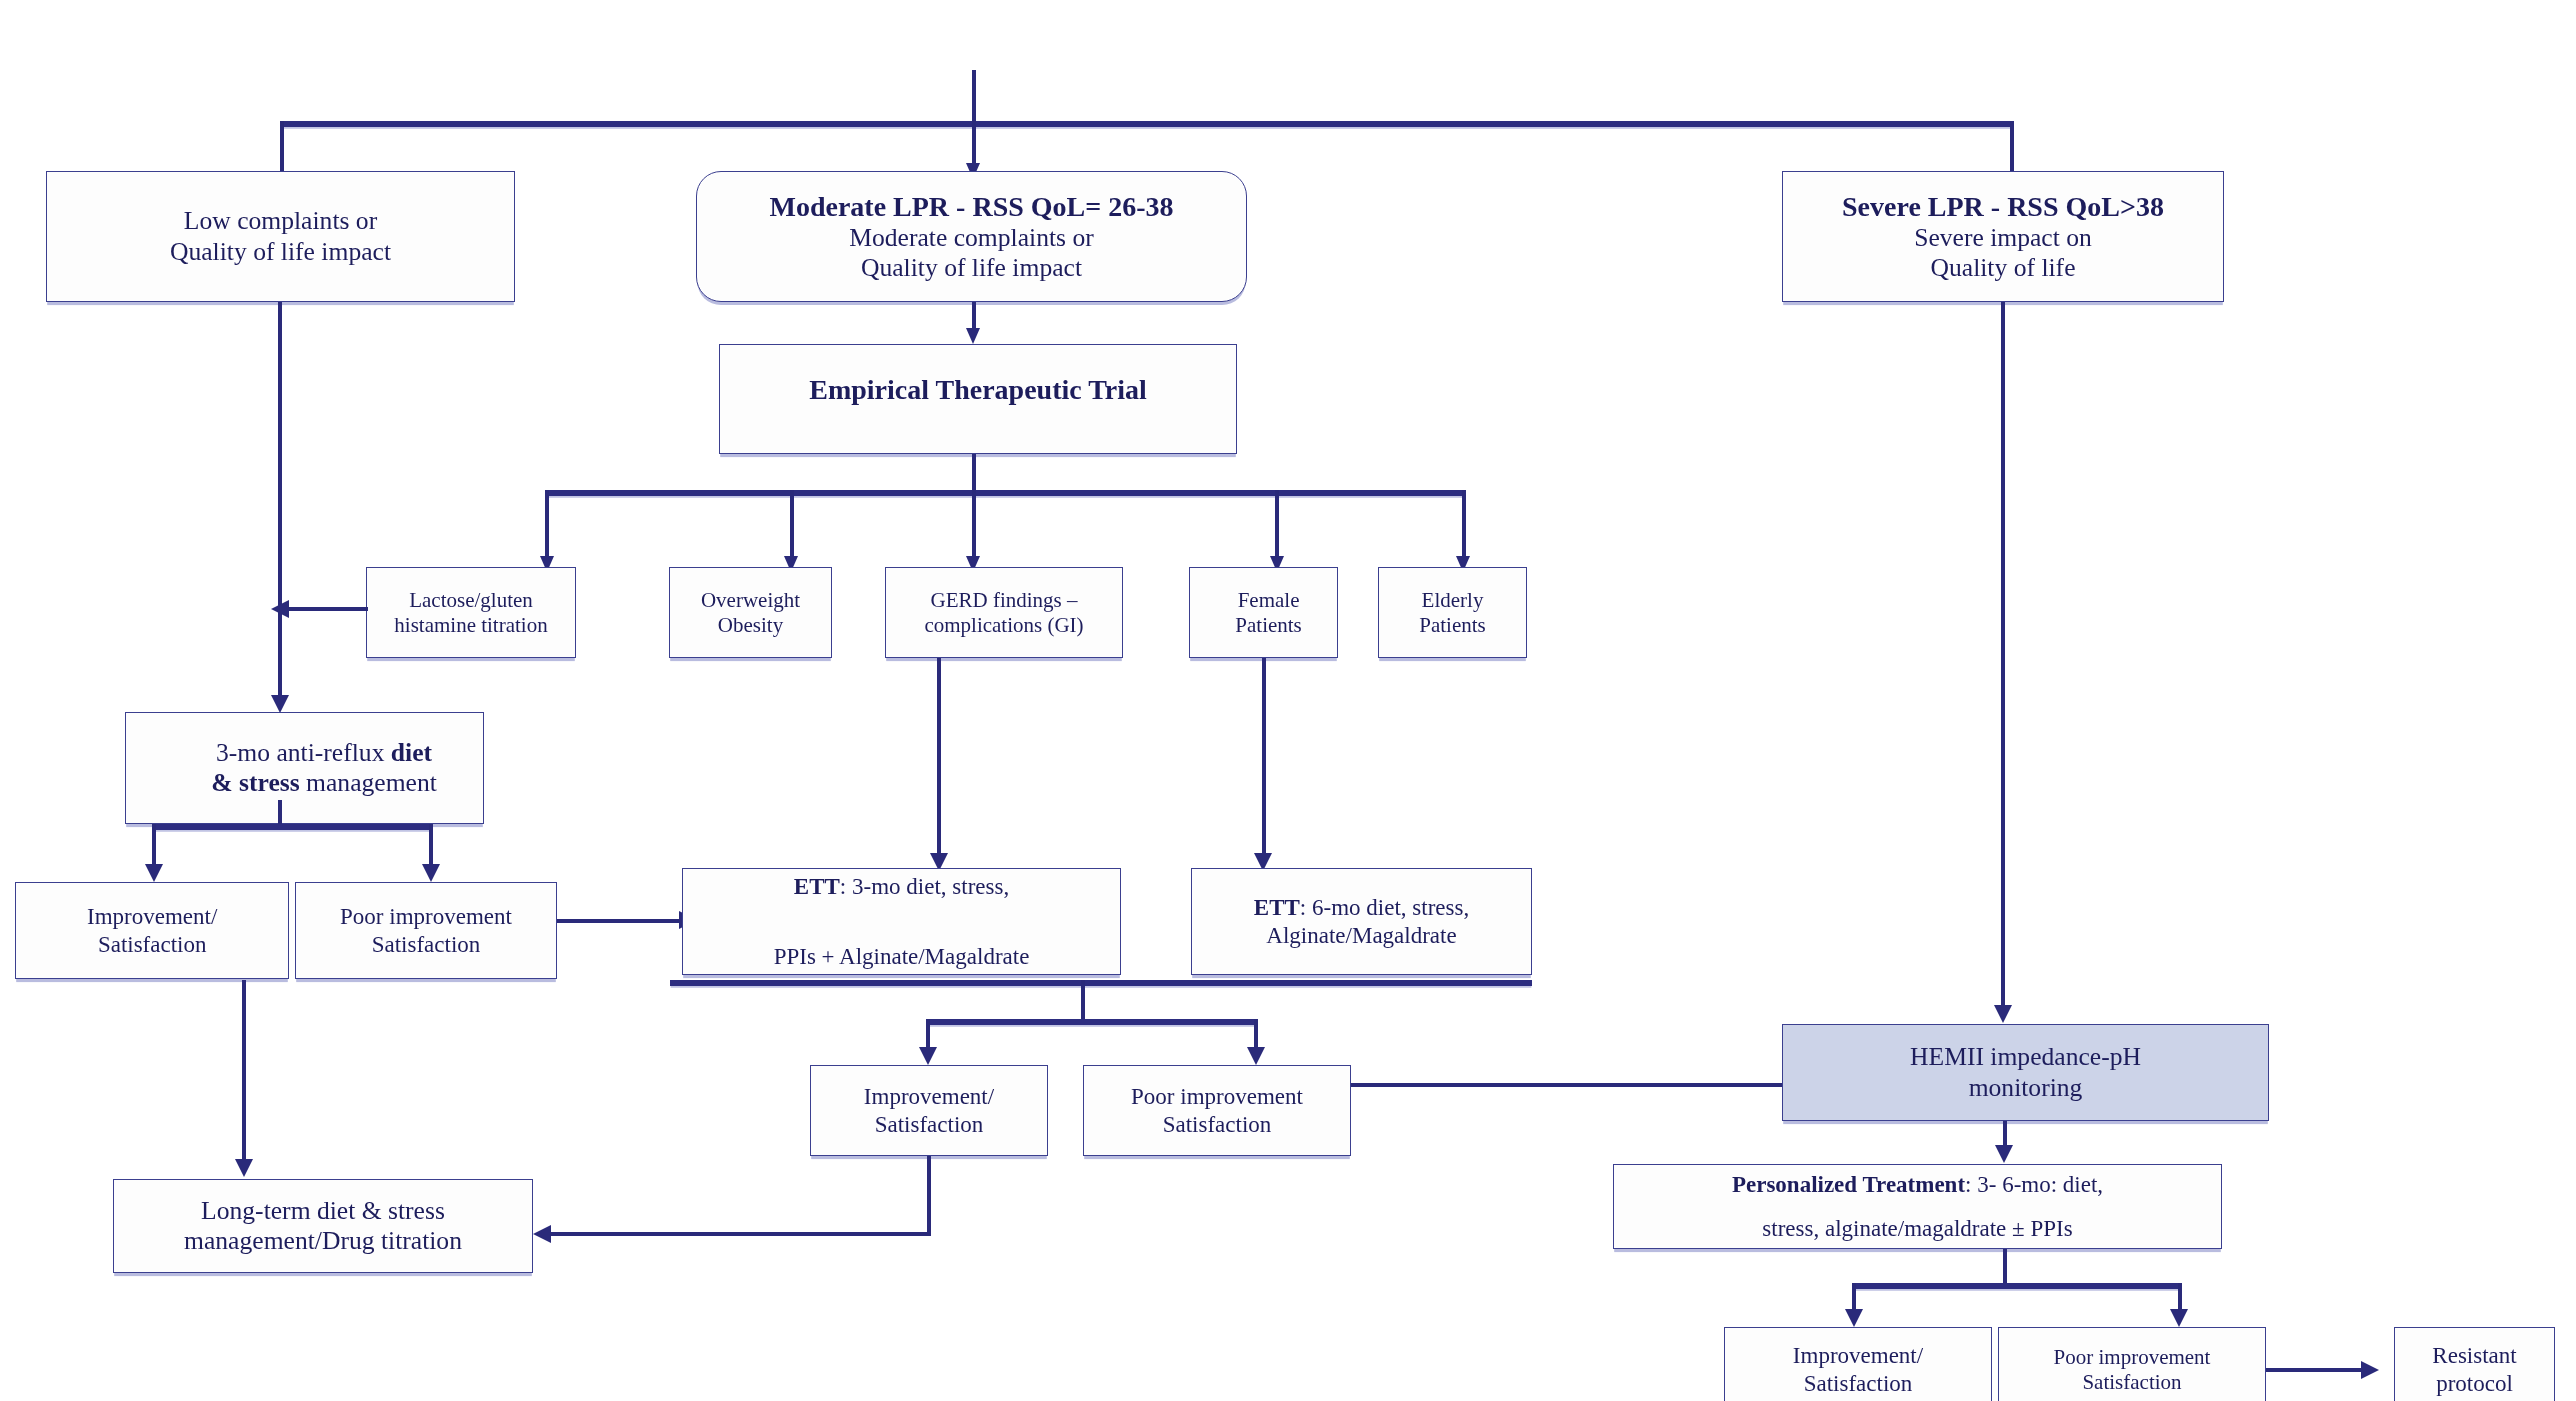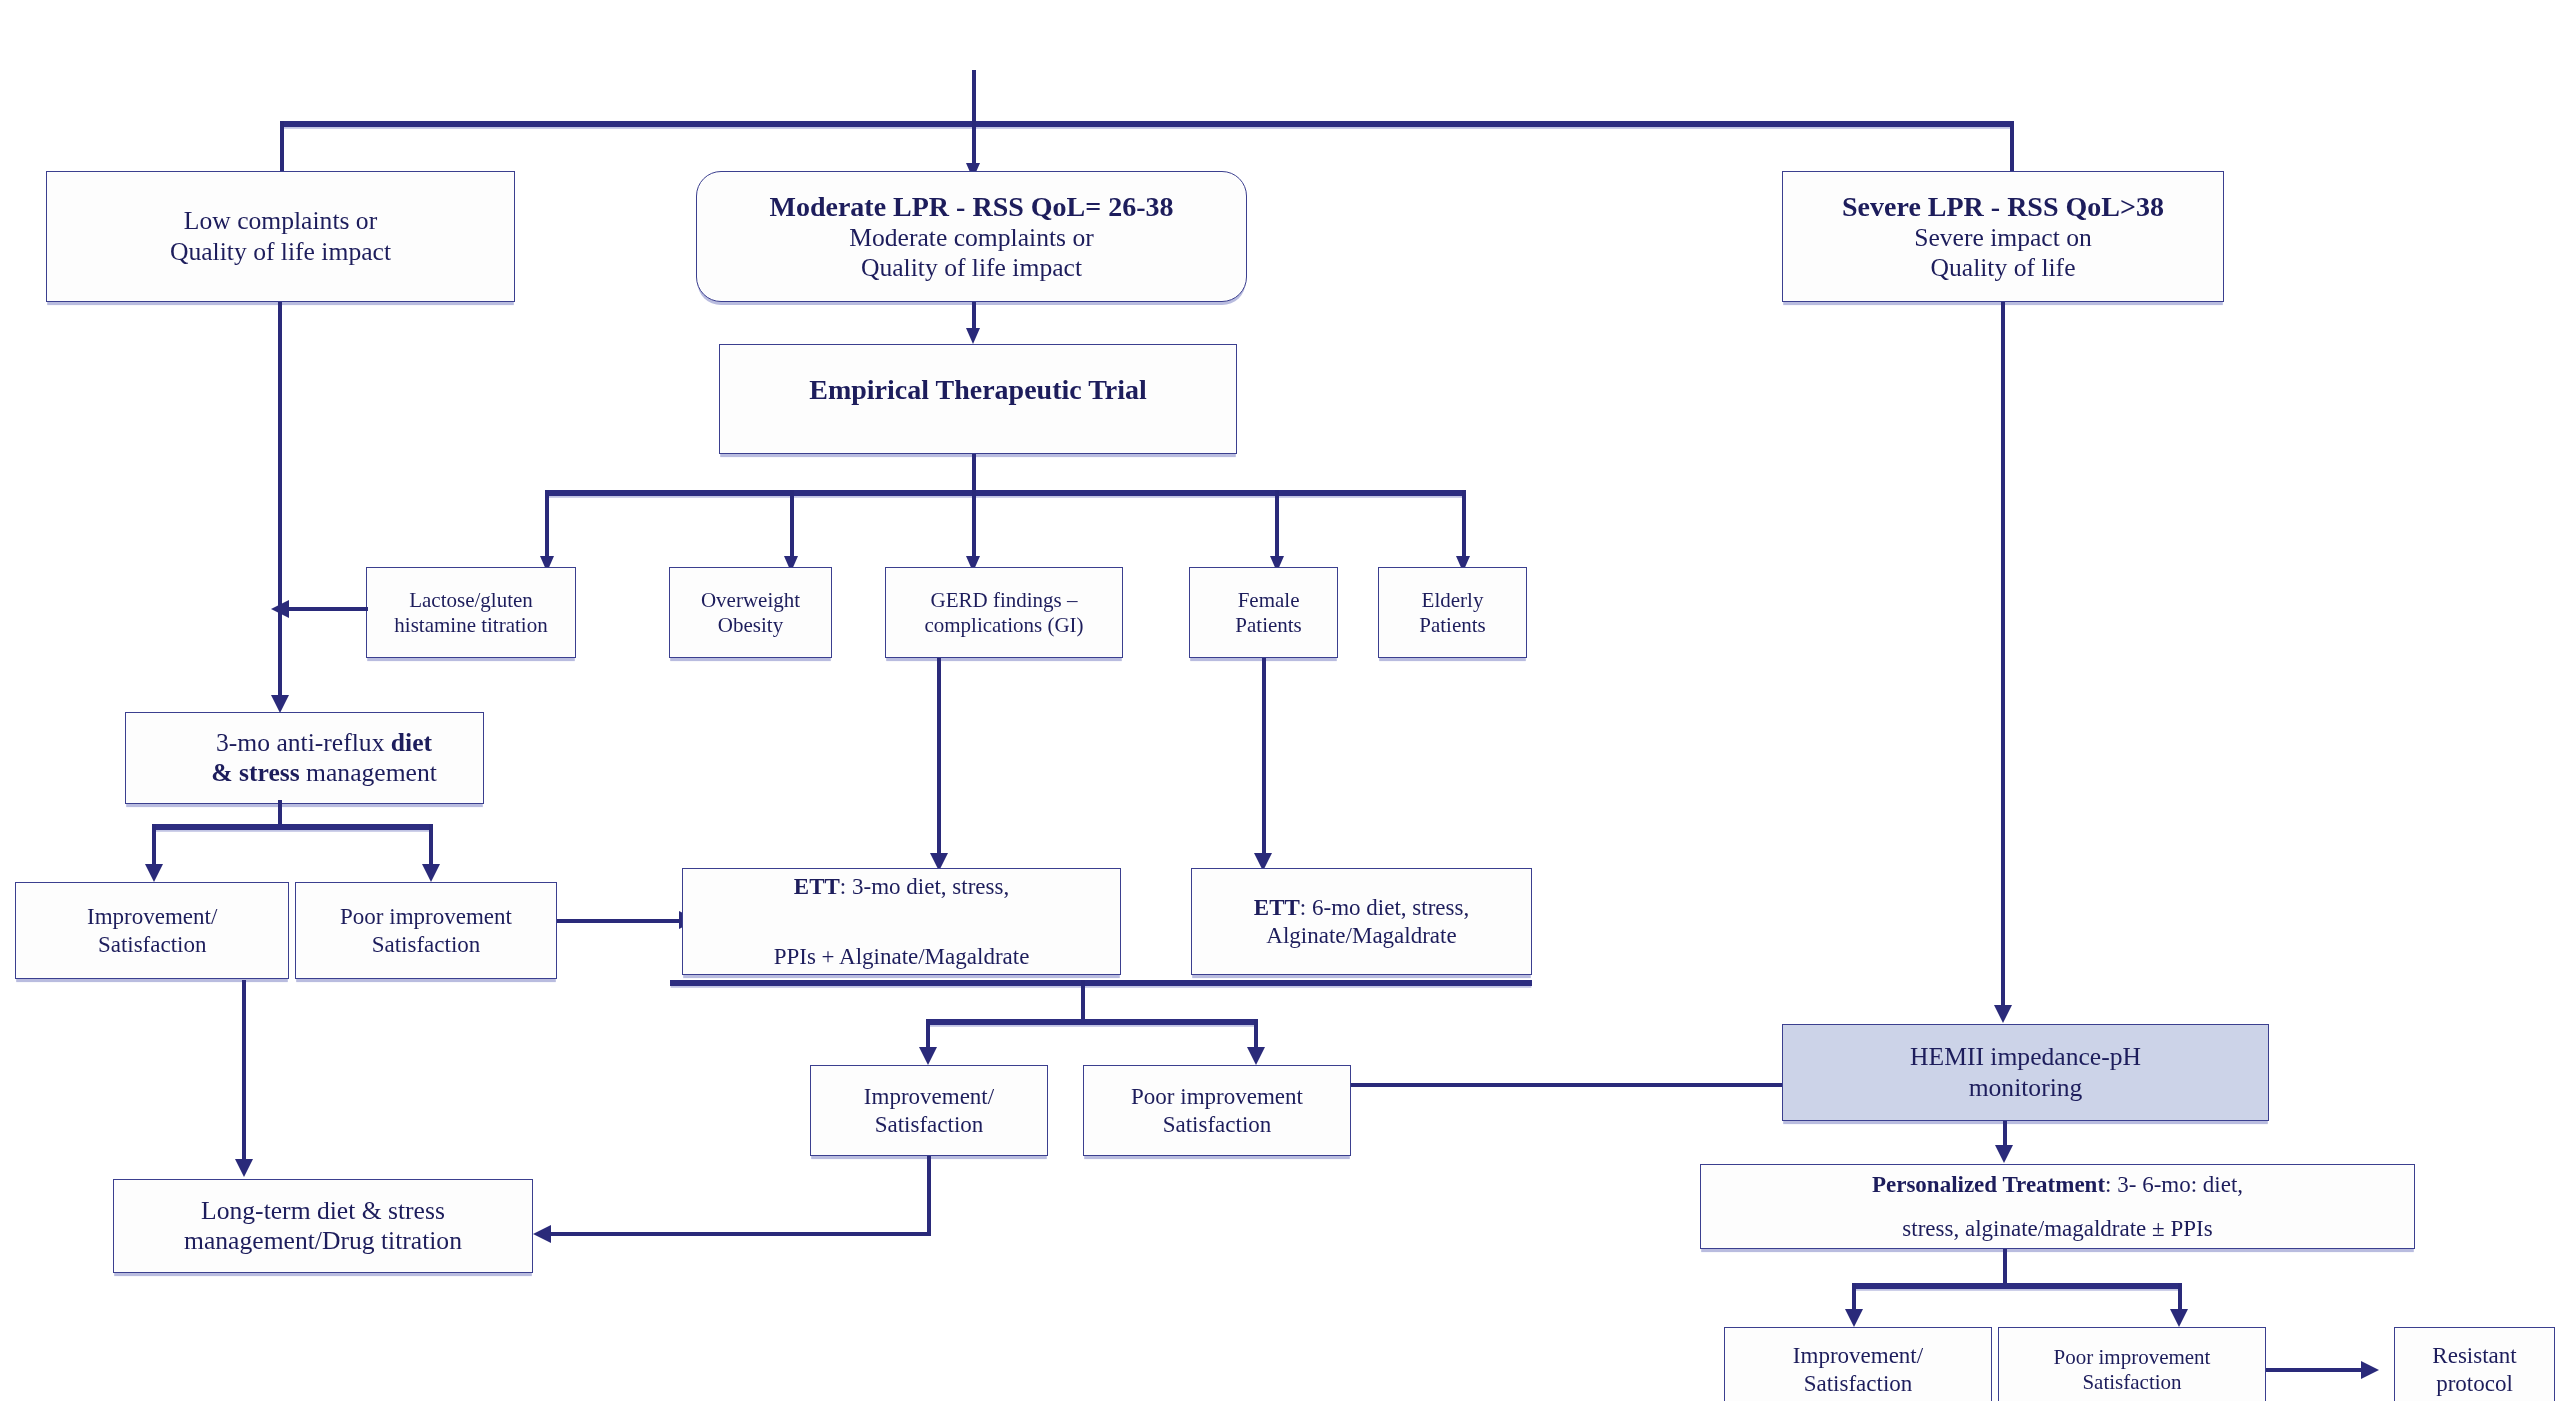--- a/index.html
+++ b/index.html
@@ -164,21 +164,21 @@
 
   <div class="hline" style="left:286px;top:607px;width:82px;"></div>
   <div class="arrow-l" style="left:271px;top:600px;"></div>
 
   <div class="vline" style="left:937px;top:658px;height:204px;"></div>
   <div class="arrow-d" style="left:930px;top:853px;"></div>
 
   <div class="vline" style="left:1262px;top:658px;height:204px;"></div>
   <div class="arrow-d" style="left:1254px;top:853px;"></div>
 
-  <div class="node fs-md" style="left:125px;top:712px;width:359px;height:92px;padding-left:44px;">
+  <div class="node fs-md" style="left:125px;top:712px;width:359px;height:112px;padding-left:44px;">
     <span class="ln">
       <span>3-mo anti-reflux </span><span class="b">diet</span>
     </span>
     <span class="ln">
       <span class="b">&amp; stress</span><span> management</span>
     </span>
   </div>
 
   <div class="vline" style="left:278px;top:800px;height:27.4px;"></div>
   <div class="hline bus" style="left:152px;top:824px;width:280px;"></div>
@@ -248,21 +248,21 @@
   </div>
 
   <div class="node shaded fs-md" style="left:1782px;top:1024px;width:487px;height:97px;">
     <span class="ln">HEMII impedance-pH</span>
     <span class="ln">monitoring</span>
   </div>
 
   <div class="vline" style="left:2003px;top:1121px;height:27.4px;"></div>
   <div class="arrow-d" style="left:1995px;top:1145px;"></div>
 
-  <div class="node fs-sm" style="left:1700px;top:1164px;width:715px;height:85px;gap:16px;">
+  <div class="node fs-sm" style="left:1613px;top:1164px;width:609px;height:85px;gap:16px;">
     <span class="ln">
       <span class="b">Personalized Treatment</span><span>: 3- 6-mo: diet,</span>
     </span>
     <span class="ln">stress, alginate/magaldrate ± PPIs</span>
   </div>
 
   <div class="vline" style="left:2003px;top:1249px;height:38px;"></div>
   <div class="hline bus" style="left:1852px;top:1283px;width:329px;"></div>
   <div class="vline" style="left:1852px;top:1283px;height:30.5px;"></div>
   <div class="arrow-d" style="left:1845px;top:1309px;"></div>

